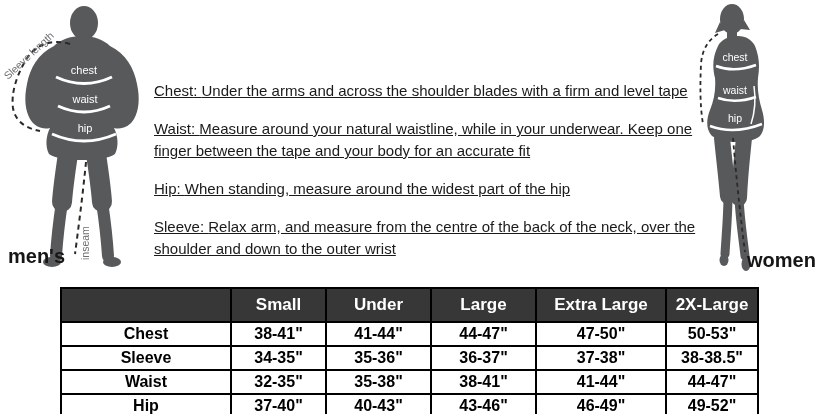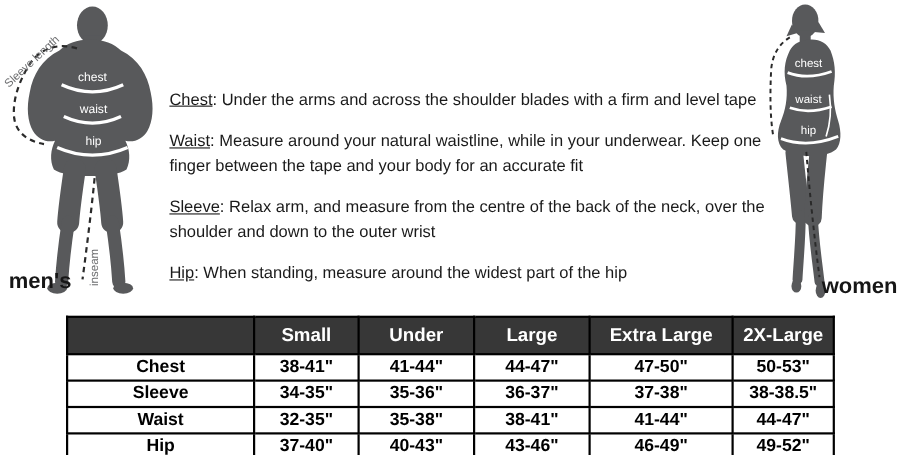--- a/index.html
+++ b/index.html
@@ -16,21 +16,21 @@
   }
   .caption-mens   { left:8px;   top:245px; }
   .caption-womens { left:747px; top:249px; }
   svg { display:block; overflow:visible; }
   .band-label   { fill:#ffffff; font-size:11px; font-family:"Liberation Sans",sans-serif; }
   .band-label-w { fill:#ffffff; font-size:10.5px; font-family:"Liberation Sans",sans-serif; }
   .rot-label    { fill:#6d6e70; font-size:10.5px; font-family:"Liberation Sans",sans-serif; }
   
   .instructions {
     position:absolute; left:154px; top:80px; width:556px;
-    font-size:15px; line-height:22px; color:#1a1a1a;
+    font-size:15px; line-height:22px; color:#1a1a1a;text-decoration:underline;
   }
   .instructions p { margin:0 0 16px 0; }
   .term { text-decoration:underline; }
   
   .size-table {
     position:absolute; left:60px; top:287px; width:697px; height:125px;
     border-collapse:collapse; table-layout:fixed; text-align:center;
     font-size:16px; font-weight:bold; color:#000;
   }
   .size-table th, .size-table td { border:2px solid #000; padding:0; vertical-align:middle; }
@@ -80,22 +80,22 @@
       </g>
       <text transform="translate(8,78) rotate(-43)" class="rot-label">Sleeve length</text>
       <text transform="translate(89,258) rotate(-90)" class="rot-label">inseam</text>
     </svg>
   </div>
   <div class="figure-caption caption-mens">men's</div>
 
   <div class="instructions">
     <p><span class="term">Chest</span><span>: </span><span>Under the arms and across the shoulder blades with a firm and level tape</span></p>
     <p><span class="term">Waist</span><span>: </span><span>Measure around your natural waistline, while in your underwear. Keep one finger between the tape and your body for an accurate fit</span></p>
+    <p><span class="term">Hip</span><span>: </span><span>When standing, measure around the widest part of the hip</span></p>
     <p><span class="term">Sleeve</span><span>: </span><span>Relax arm, and measure from the centre of the back of the neck, over the shoulder and down to the outer wrist</span></p>
-    <p><span class="term">Hip</span><span>: </span><span>When standing, measure around the widest part of the hip</span></p>
   </div>
 
   <div class="womens-figure">
     <svg width="100" height="272" viewBox="0 0 100 272">
       <g fill="#58595b" stroke="none">
         <ellipse cx="50" cy="17" rx="12" ry="15"></ellipse>
         <path d="M38,20 L33,31 L43,28 Z"></path>
         <path d="M62,18 L68,28 L58,27 Z"></path>
         <rect x="45" y="26" width="10" height="14"></rect>
         <path d="M56,34 C46,34 39,38 36,44 C31,54 30,64 33,76 C34,88 32,98 28,108

